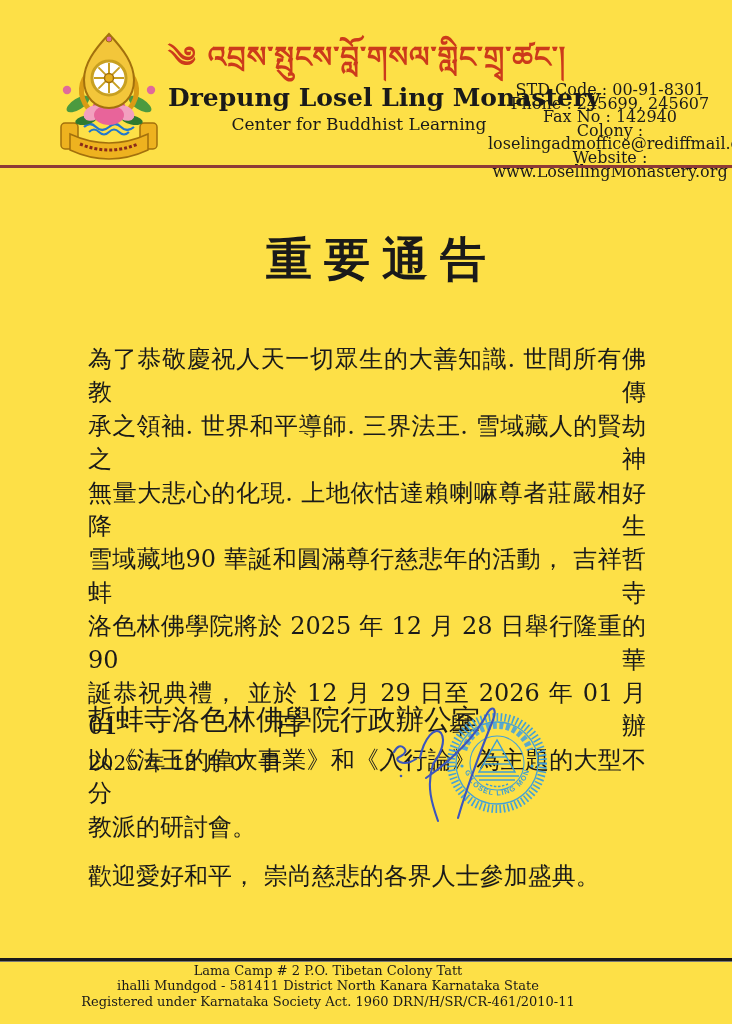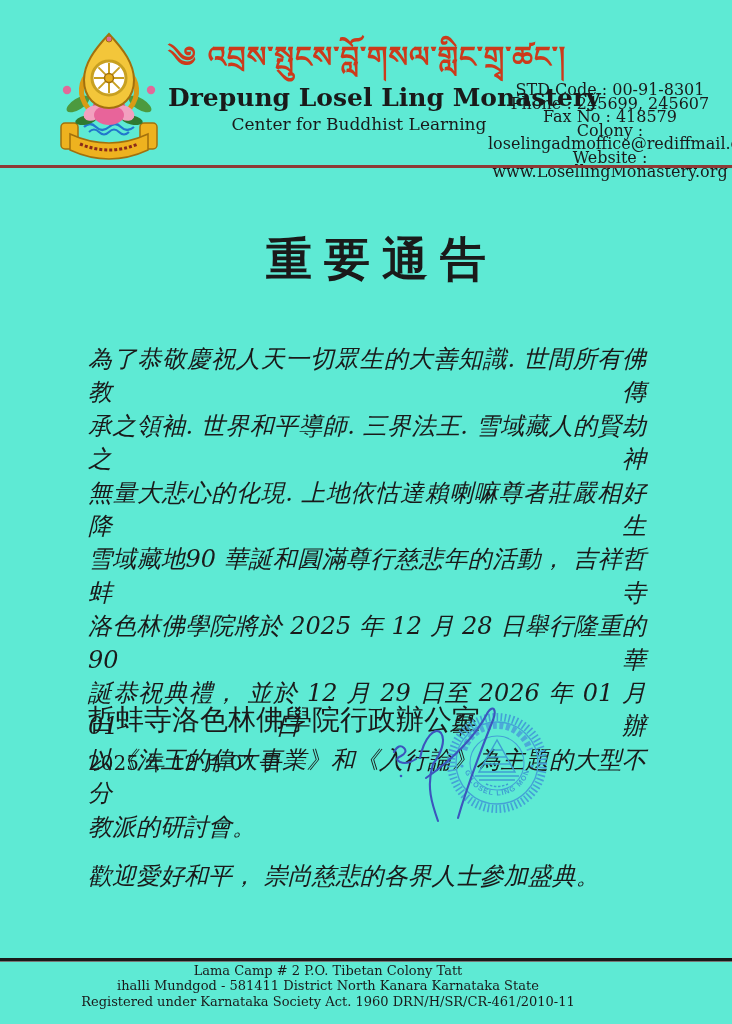--- a/index.html
+++ b/index.html
@@ -1,35 +1,35 @@
 <!DOCTYPE html>
 <html><head>
 <meta charset="utf-8">
 <style>
   html,body{margin:0;padding:0;background:#888;}
   .page{
     position:relative;width:732px;height:1024px;margin:0 auto;
-    background:#5eead4;overflow:hidden;
+    background:#fde047;overflow:hidden;
     font-family:"DejaVu Serif","Liberation Serif",serif;color:#1a1a1a;
   }
   
   .logo{position:absolute;left:56px;top:28px;width:106px;height:138px;}
   .head-center{position:absolute;left:168px;top:34px;width:382px;text-align:center;}
   .tibetan-line{font-size:29px;line-height:46px;color:#cc3a1b;font-weight:bold;letter-spacing:1px;white-space:nowrap;}
   .monastery-name{font-size:25px;line-height:30px;font-weight:bold;margin-top:3px;white-space:nowrap;}
   .head-subtitle{font-size:17px;line-height:22px;margin-top:0;}
   .contact{position:absolute;left:488px;top:83px;width:244px;text-align:center;
            font-size:16px;line-height:13.6px;}
   .red-rule{position:absolute;left:0;top:165px;width:732px;height:3px;background:#8e3a36;}
   
   .notice-title{position:absolute;left:16px;top:229px;width:732px;text-align:center;
                 font-size:46px;line-height:60px;font-weight:bold;letter-spacing:12px;}
   .body-block{position:absolute;left:88px;top:343px;width:558px;
               font-size:24px;line-height:33.4px;}
-  .body-line{white-space:nowrap;font-style:italic;}
+  .body-line{white-space:nowrap;}
   .body-line.fill{white-space:normal;text-align:justify;text-align-last:justify;}
   .para2{margin-top:16px;}
   .signoff{position:absolute;left:88px;top:703px;font-size:28px;line-height:33px;white-space:nowrap;}
   .date-line{position:absolute;left:88px;top:747px;font-size:20px;line-height:33px;white-space:nowrap;}
   
   .seal-area{position:absolute;left:380px;top:688px;width:212px;height:172px;}
   .seal-area svg{display:block;}
   .seal-ring-text{font-family:"Liberation Sans","DejaVu Sans",sans-serif;
                   font-size:7.2px;font-weight:bold;letter-spacing:1.1px;fill:#3f9ed2;}
   
@@ -86,21 +86,21 @@
 
   <div class="head-center">
     <div class="tibetan-line">༄ འབྲས་སྤུངས་བློ་གསལ་གླིང་གྲྭ་ཚང་།</div>
     <div class="monastery-name">Drepung Losel Ling Monastery</div>
     <div class="head-subtitle">Center for Buddhist Learning</div>
   </div>
 
   <div class="contact">
     <div>STD Code : 00-91-8301</div>
     <div>Phone : 245699, 245607</div>
-    <div>Fax No : 418579</div>
+    <div>Fax No : 142940</div>
     <div>Colony : loselingadmoffice@rediffmail.com</div>
     <div>Website : www.LosellingMonastery.org</div>
   </div>
 
   <div class="red-rule"></div>
 
   <div class="notice-title">重要通告</div>
 
   <div class="body-block">
     <div class="body-line fill">為了恭敬慶祝人天一切眾生的大善知識. 世間所有佛教傳</div>

